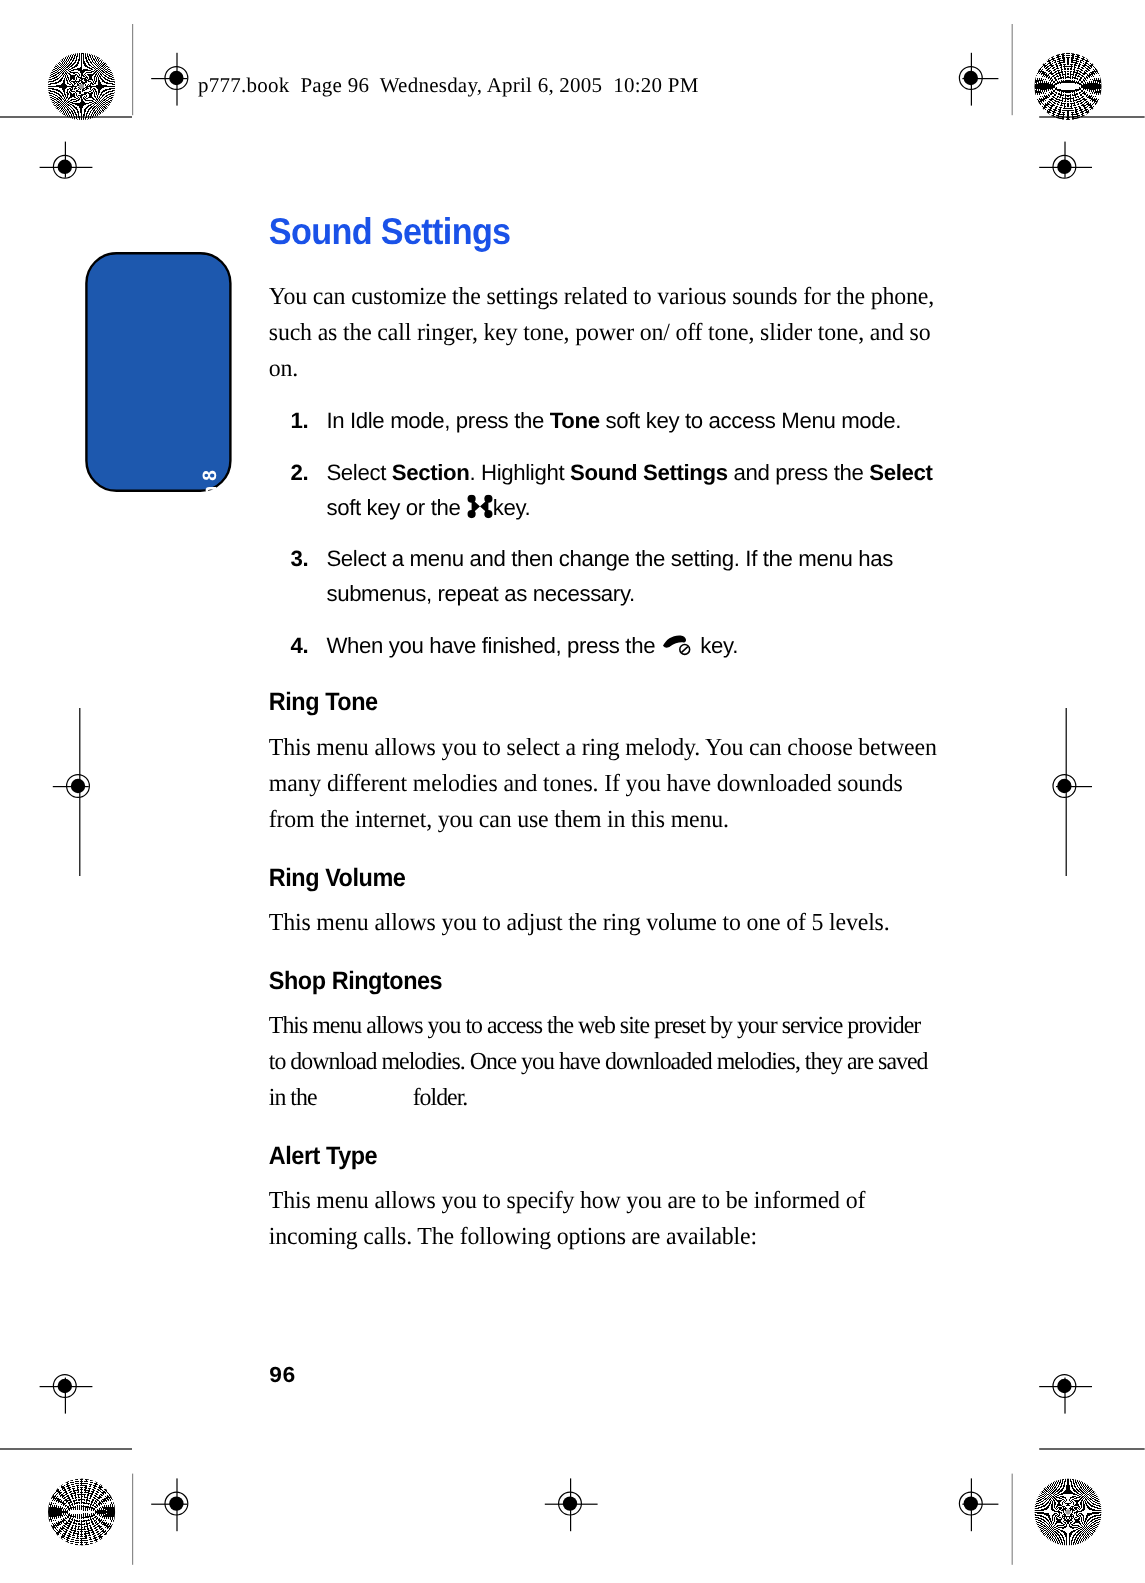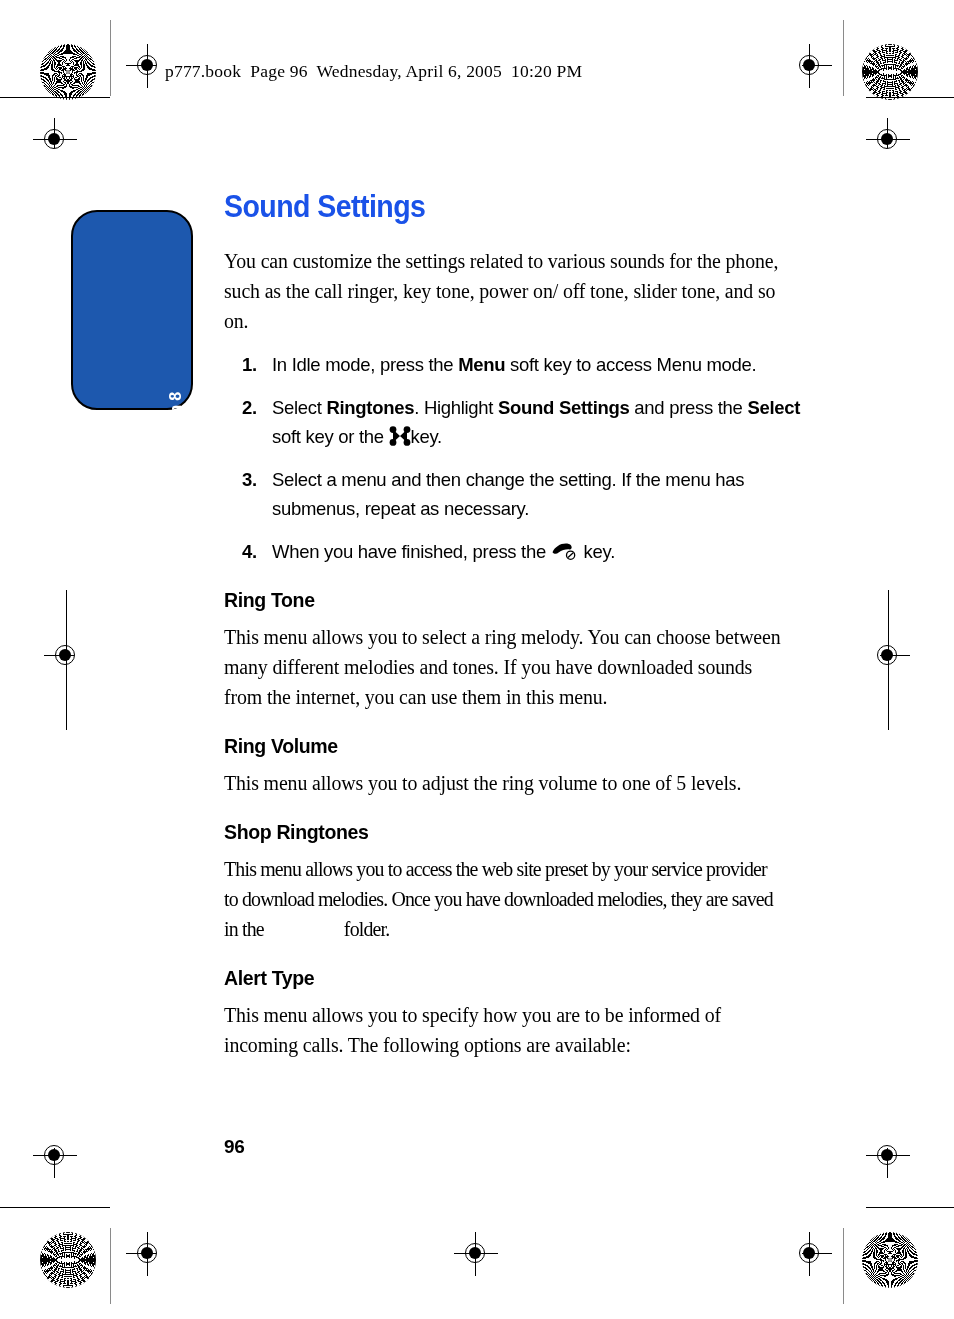--- a/index.html
+++ b/index.html
@@ -114,21 +114,21 @@
     font-family: "Liberation Sans", sans-serif;
     font-weight: bold;
     font-size: 16px;
     letter-spacing: -0.2px;
   }
 
   
   .content {
     position: absolute;
     left: 224px;
-    top: 190px;
+    top: 176px;
     width: 578px;
   }
 
   h1.title {
     margin: 0 0 22px 0;
     font-family: "Liberation Sans", sans-serif;
     font-weight: bold;
     font-size: 31px;
     line-height: 34px;
     color: #1a52e8;
@@ -198,21 +198,21 @@
   .missing-glyph {
     display: inline-block;
     width: 74px;
   }
 
   
   .page-number {
     position: absolute;
     left: 224px;
     top: 1136px;
-    font-family: Liberation Sans, sans-serif;
+    font-family: Liberation Mono, monospace;
     font-weight: bold;
     font-size: 19px;
     letter-spacing: -0.3px;
   }
 </style>
 </head>
 <body>
 
 <div class="starburst" style="left:40px; top:44px;"></div>
 
@@ -309,22 +309,22 @@
   <div class="section-tab-label">Section 8</div>
 </div>
 
 <div class="content">
 
   <h1 class="title">Sound Settings</h1>
 
   <p class="body">You can customize the settings related to various sounds for the phone, such as the call ringer, key tone, power on/ off tone, slider tone, and so on.</p>
 
   <ol class="steps">
-      <li><span class="num">1.</span>In Idle mode, press the <b>Menu</b> soft key to access Menu mode.</li>
-      <li><span class="num">2.</span>Select <b>Ringtones</b>. Highlight <b>Sound Settings</b> and press the <b>Select</b> soft key or the <span class="glyph glyph-nav"><svg width="22" height="20" viewBox="0 0 22 20">
+      <li><span class="num">1.</span>In Idle mode, press the <b>Tone</b> soft key to access Menu mode.</li>
+      <li><span class="num">2.</span>Select <b>Section</b>. Highlight <b>Sound Settings</b> and press the <b>Select</b> soft key or the <span class="glyph glyph-nav"><svg width="22" height="20" viewBox="0 0 22 20">
             <g fill="#000">
               <circle cx="4" cy="3.6" r="3.4"></circle>
               <circle cx="18" cy="3.6" r="3.4"></circle>
               <circle cx="4" cy="16.4" r="3.4"></circle>
               <circle cx="18" cy="16.4" r="3.4"></circle>
               <path d="M4 3.6 L18 16.4 L18 3.6 L4 16.4 Z"></path>
             </g>
           </svg></span>key.</li>
       <li><span class="num">3.</span>Select a menu and then change the setting. If the menu has submenus, repeat as necessary.</li>
       <li><span class="num">4.</span>When you have finished, press the <span class="glyph glyph-end"><svg width="28" height="20" viewBox="0 0 28 20">

